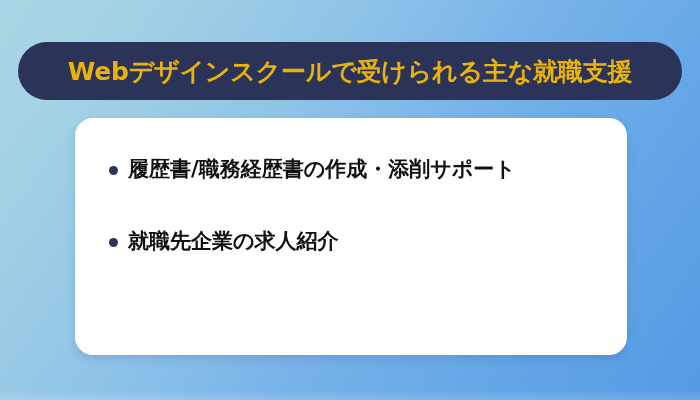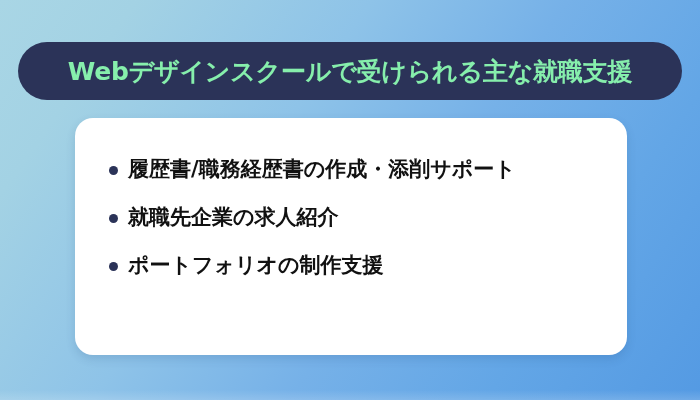--- a/index.html
+++ b/index.html
@@ -50,21 +50,21 @@
     border-radius: 29px;
     background: #2b3358;
     display: flex;
     align-items: center;
     justify-content: center;
     box-sizing: border-box;
     padding: 0 14px;
     z-index: 3;
   }
   .title-text {
-    color: #86efac;
+    color: #eab308;
     font-size: 25px;
     font-weight: bold;
     letter-spacing: -0.2px;
     line-height: 1;
     white-space: nowrap;
     text-align: center;
   }
 
   
   .card {
@@ -82,20 +82,21 @@
   }
 
   .bullet-list {
     list-style: none;
     margin: 0;
     padding: 0;
     display: flex;
     flex-direction: column;
     justify-content: flex-start;
     height: 100%;
+    gap: 24px;
   }
 
   .bullet-item {
     display: flex;
     align-items: center;
     height: 48px;
     flex: 0 0 48px;
   }
 
   .bullet-dot {
@@ -131,21 +132,17 @@
         <span class="bullet-dot"></span>
         <span class="bullet-label">履歴書/職務経歴書の作成・添削サポート</span>
       </li>
 
       <li class="bullet-item">
         <span class="bullet-dot"></span>
         <span class="bullet-label">就職先企業の求人紹介</span>
       </li>
 
 
-      <li class="bullet-item">
-        <span class="bullet-dot"></span>
-        <span class="bullet-label">ポートフォリオの制作支援</span>
-      </li>
 
     </ul>
   </div>
 
 </div>
 
 </body></html>

